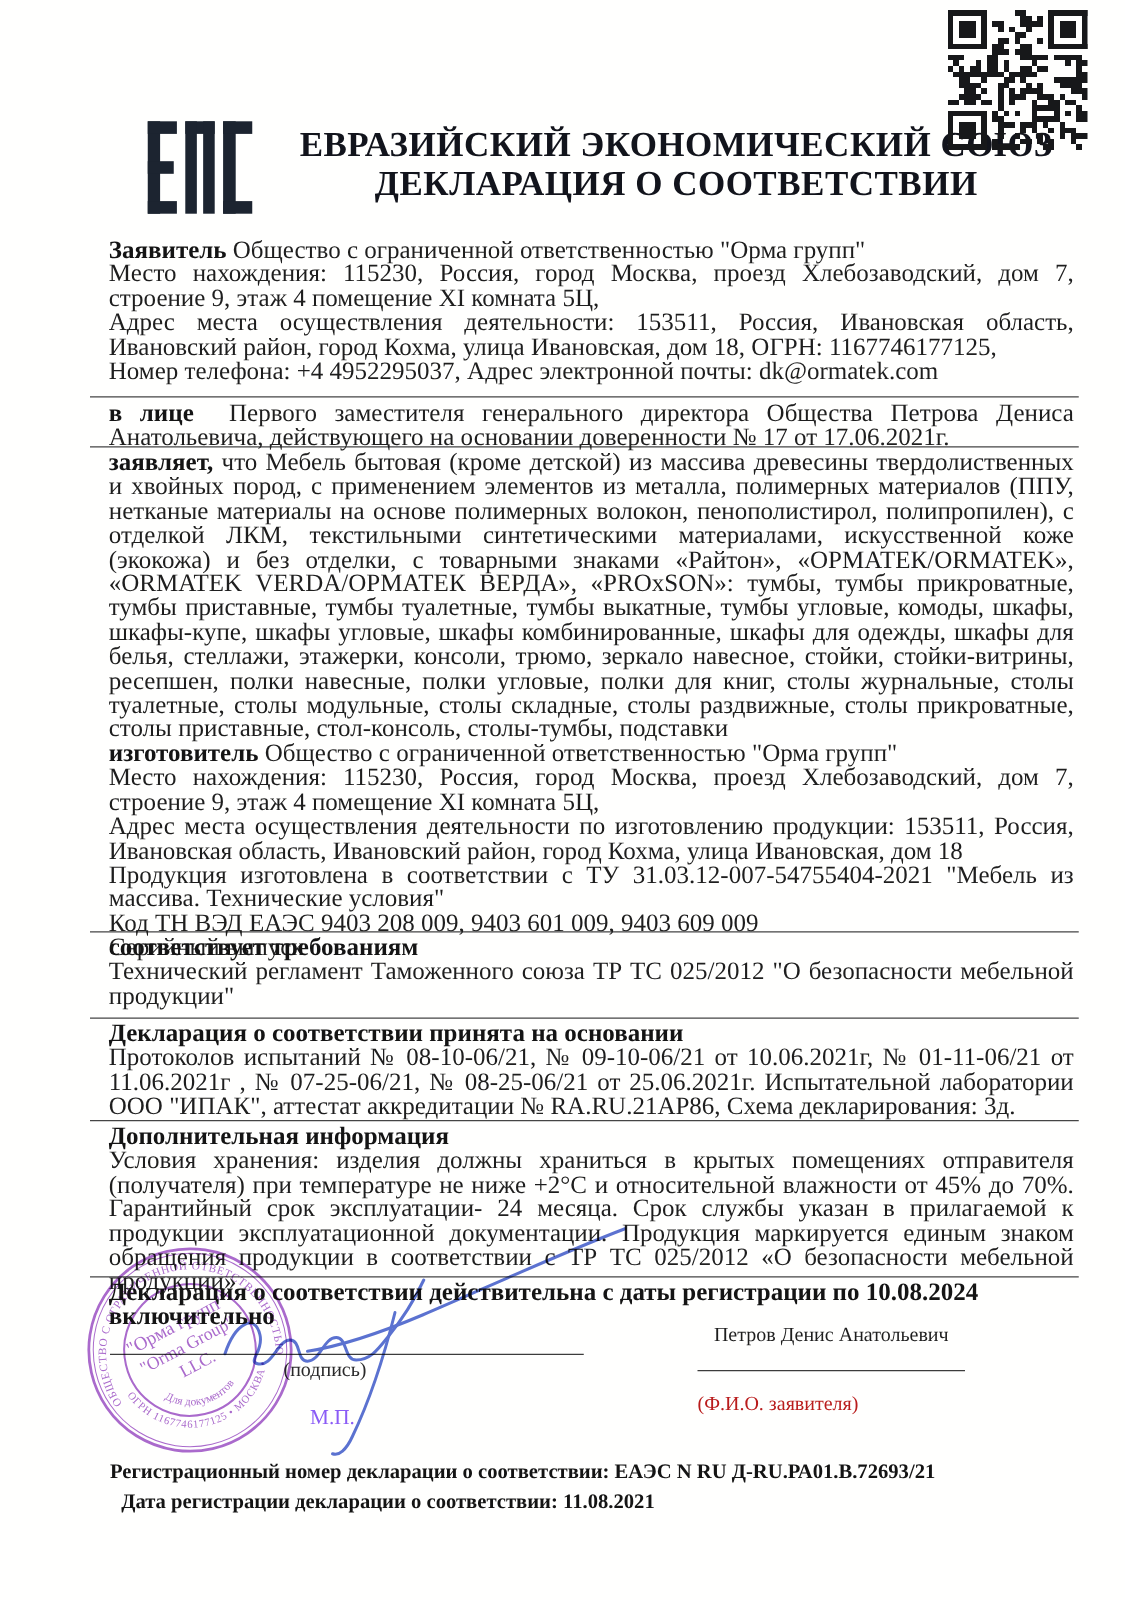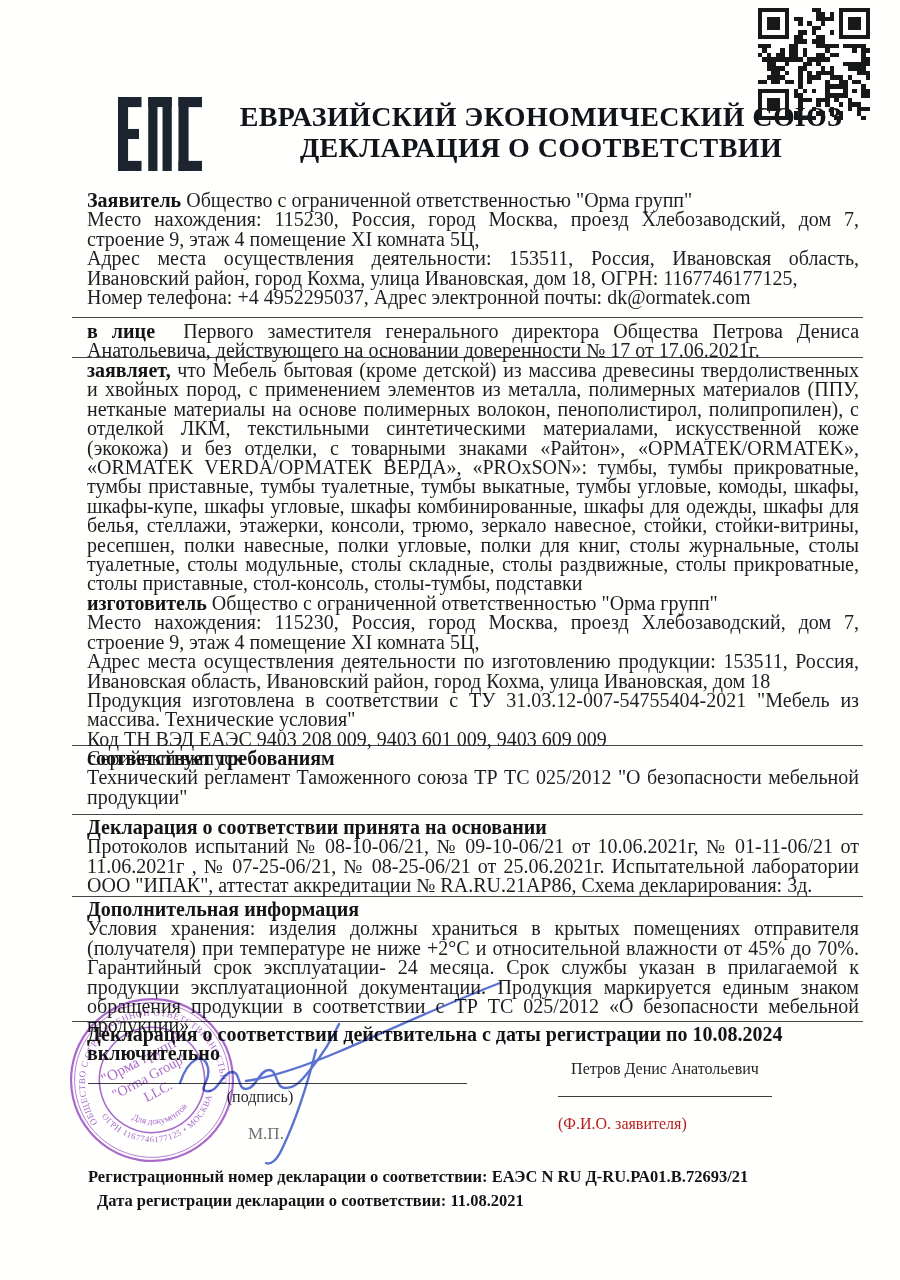--- a/index.html
+++ b/index.html
@@ -17,21 +17,21 @@
   .sec p{margin:0;font-size:20px;line-height:19.4px;text-align:justify;padding:0 4px 0 15px;}
   .sec p.nj{text-align:left;}
   .sec b{color:#141414;}
   .hdrline{font-weight:bold;color:#141414;}
   .validity p{font-weight:bold;color:#141414;}
   
   .sigline{position:absolute;left:88px;top:1083px;width:379px;border-top:1.5px solid #3c3c3c;height:0;}
   .sign-caption{position:absolute;left:180px;top:1088px;width:160px;text-align:center;font-size:16px;color:#2a2a2a;}
   .fio-name{position:absolute;left:558px;top:1060px;width:214px;text-align:center;font-size:16px;color:#1e1e1e;border-bottom:1.5px solid #3c3c3c;padding-bottom:18px;}
   .fio-caption{position:absolute;left:558px;top:1087px;width:214px;font-size:16px;color:#b91c1c;margin-top:28px;}
-  .mp{position:absolute;left:248px;top:1124px;font-size:17px;color:#737373;}
+  .mp{position:absolute;left:248px;top:1124px;font-size:17px;color:#8b5cf6;}
   
   .registration{position:absolute;left:88px;top:1165px;width:780px;}
   .registration p{margin:0;font-weight:bold;color:#141414;font-size:16.5px;line-height:24px;}
   .registration p.l2{margin-left:9px;}
   
   .stamp{position:absolute;left:66px;top:994px;width:172px;height:172px;transform:rotate(-13deg);
          mix-blend-mode:multiply;opacity:.85;}
   .signature{position:absolute;left:150px;top:970px;width:390px;height:205px;mix-blend-mode:multiply;}
 </style>
 </head>

